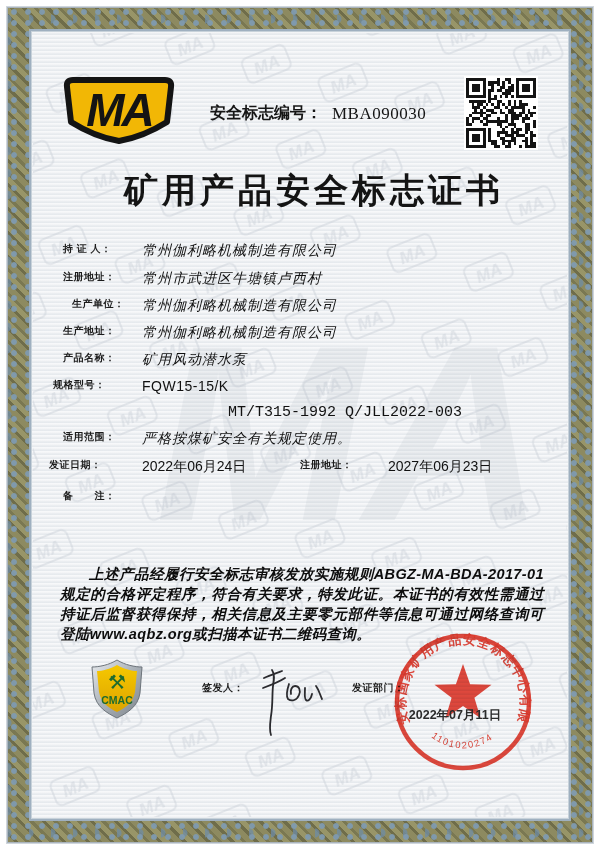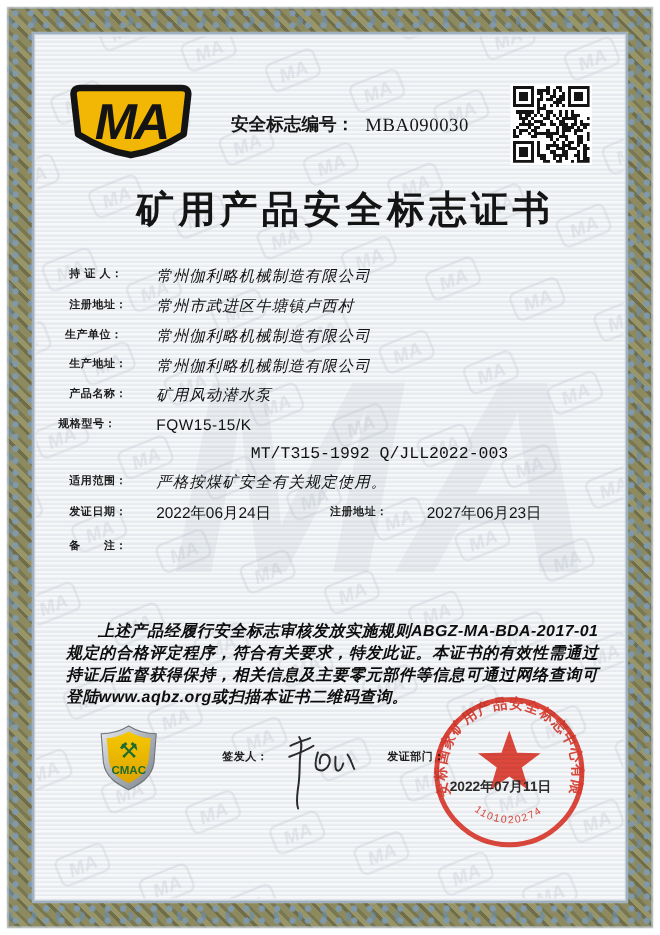--- a/index.html
+++ b/index.html
@@ -77,38 +77,38 @@
     </svg>
 
   <div class="title">矿用产品安全标志证书</div>
 
   <span class="lab abs" style="left:63px;top:242px">持 证 人：</span>
   <span class="val ital abs" style="left:142px;top:242px">常州伽利略机械制造有限公司</span>
 
   <span class="lab abs" style="left:63px;top:270px">注册地址：</span>
   <span class="val ital abs" style="left:142px;top:270px">常州市武进区牛塘镇卢西村</span>
 
-  <span class="lab abs" style="left:59px;top:297px">生产单位：</span>
+  <span class="lab abs" style="left:72px;top:297px">生产单位：</span>
   <span class="val ital abs" style="left:142px;top:297px">常州伽利略机械制造有限公司</span>
 
   <span class="lab abs" style="left:63px;top:324px">生产地址：</span>
   <span class="val ital abs" style="left:142px;top:324px">常州伽利略机械制造有限公司</span>
 
   <span class="lab abs" style="left:63px;top:351px">产品名称：</span>
   <span class="val ital abs" style="left:142px;top:351px">矿用风动潜水泵</span>
 
   <span class="lab abs" style="left:53px;top:378px">规格型号：</span>
   <span class="val abs" style="left:142px;top:378px;letter-spacing:.5px">FQW15-15/K</span>
 
   <span class="val abs" style="left:228px;top:404px;font-weight:400;font-family:'Liberation Mono',monospace;font-size:15px">MT/T315-1992 Q/JLL2022-003</span>
 
   <span class="lab abs" style="left:63px;top:430px">适用范围：</span>
   <span class="val ital abs" style="left:142px;top:430px">严格按煤矿安全有关规定使用。</span>
 
-  <span class="lab abs" style="left:63px;top:458px">发证日期：</span>
+  <span class="lab abs" style="left:49px;top:458px">发证日期：</span>
   <span class="val abs" style="left:142px;top:458px">2022年06月24日</span>
   <span class="lab abs" style="left:300px;top:458px">注册地址：</span>
   <span class="val abs" style="left:388px;top:458px">2027年06月23日</span>
 
   <span class="lab abs" style="left:63px;top:489px">备　　注：</span>
   <span class="val abs" style="left:160px;top:489px"></span>
 
   <div class="statement">上述产品经履行安全标志审核发放实施规则ABGZ-MA-BDA-2017-01规定的合格评定程序，符合有关要求，特发此证。本证书的有效性需通过持证后监督获得保持，相关信息及主要零元部件等信息可通过网络查询可登陆www.aqbz.org或扫描本证书二维码查询。</div>
 
   <svg class="cmac" viewBox="0 0 54 60">

